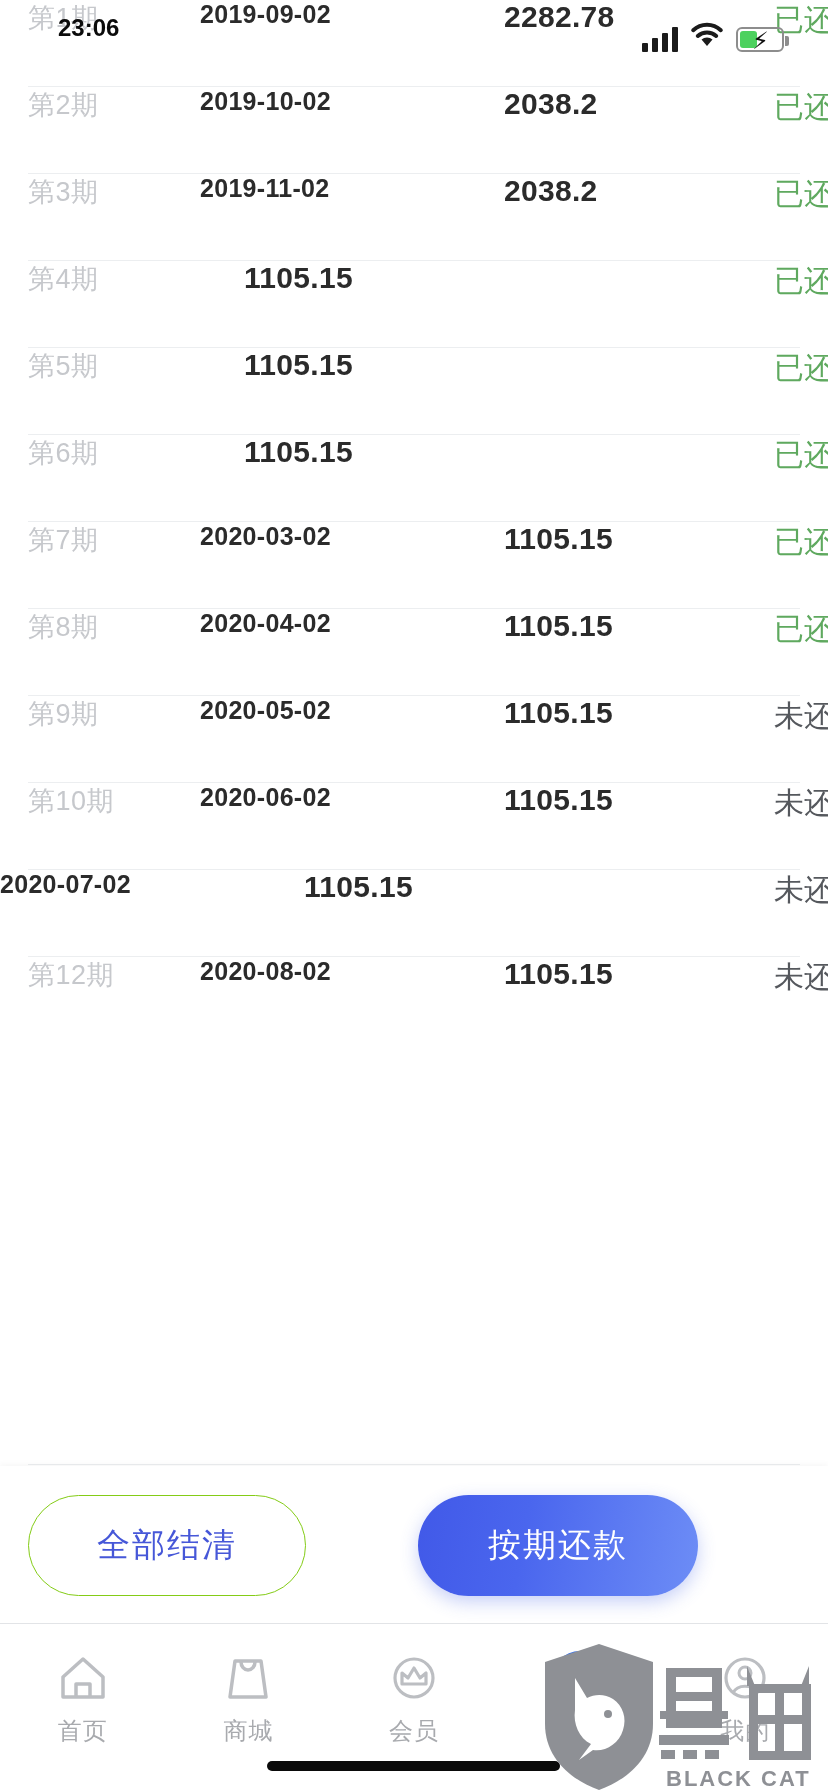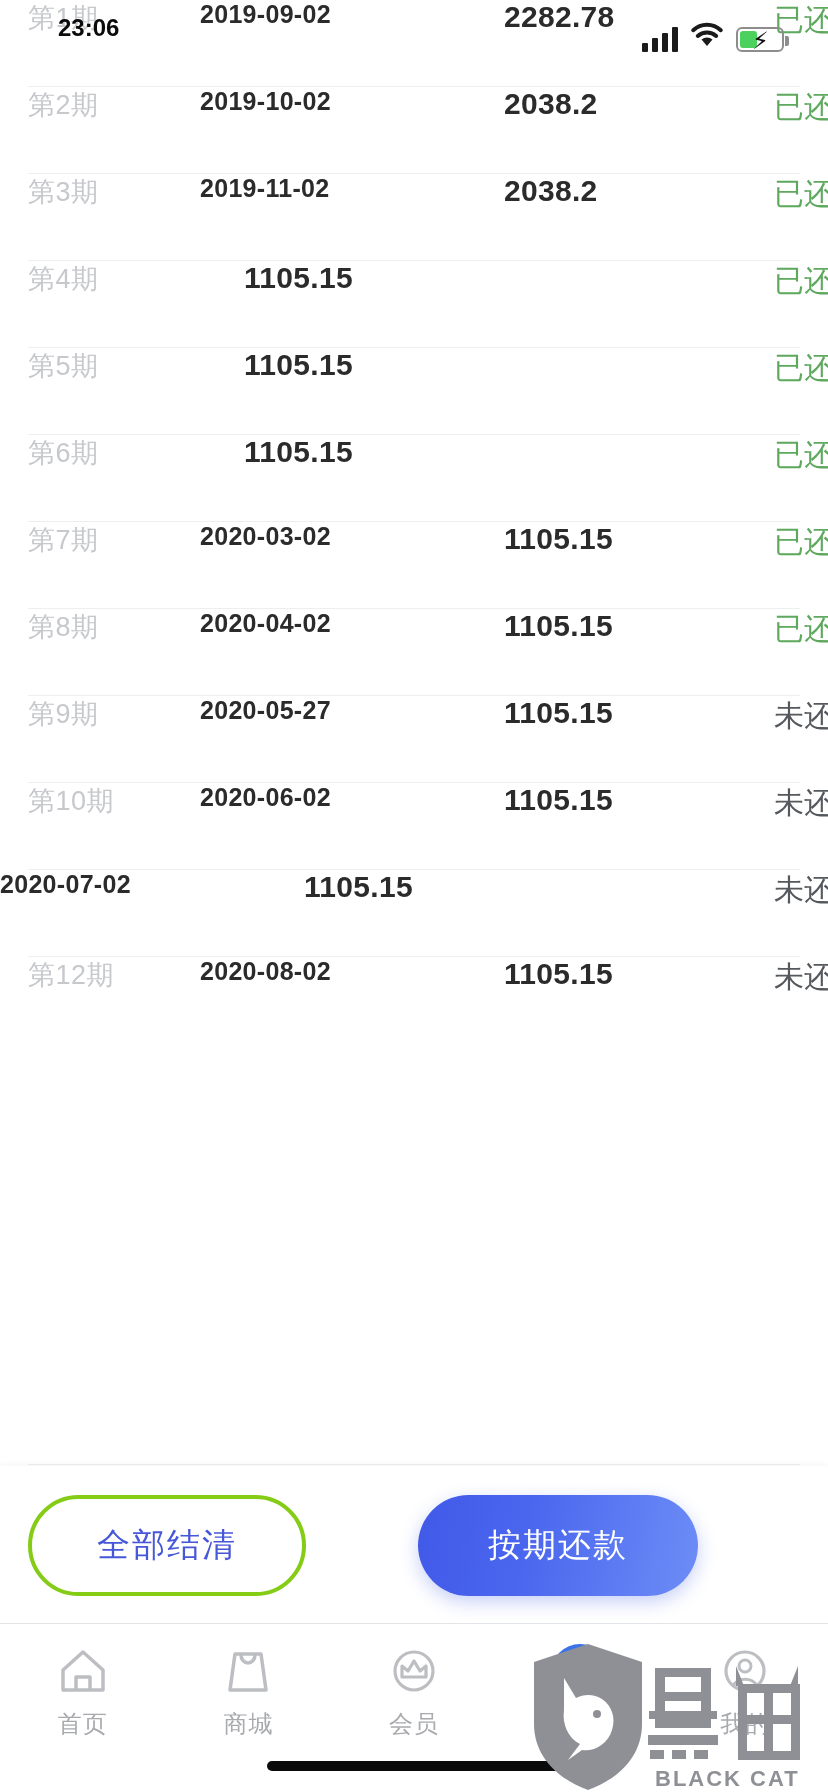--- a/index.html
+++ b/index.html
@@ -69,37 +69,37 @@
     box-shadow:0 -2px 6px rgba(0,0,0,0.035);
   }
   .btn {
     position:absolute; top:1495px; height:101px;
     border-radius:52px;
     display:flex; align-items:center; justify-content:center;
     font-size:33px; letter-spacing:2px;
   }
   #btn-settle {
     left:28px; width:278px;
-    border:4px solid #84cc16;
+    border:1px solid #84cc16;
     background:#fff;
     color:#4657d8;
   }
   #btn-repay {
     left:418px; width:280px;
     background:linear-gradient(100deg,#4159e8 0%,#4a66ee 38%,#6d8df6 100%);
     color:#ffffff;
     box-shadow:0 6px 18px rgba(70,100,230,0.30);
   }
 
   
   #tabbar {
     position:absolute; left:0; top:1623px; width:828px; height:169px;
     background:#fff; border-top:1px solid #e2e4e7;
   }
-  #tabs { display:flex; width:828px; height:130px; }
+  #tabs { display:flex; width:828px; height:130px;align-items:center; }
   .tab {
     flex:1; display:flex; flex-direction:column;
     align-items:center; justify-content:flex-start;
     padding-top:20px;
   }
   .tab .ic { height:58px; display:flex; align-items:center; justify-content:center; }
   .tab .lab { margin-top:6px; font-size:24px; color:#a8aaae; letter-spacing:1px; }
   .tab.active .lab { color:#3f6ae0; }
 
   .badge {
@@ -144,21 +144,21 @@
     position:absolute; left:2px; top:2px; width:17px; bottom:2px;
     background:#4cd15e; border-radius:3px;
   }
   .batt .bolt {
     position:absolute; left:14px; top:-2px;
     font-size:24px; line-height:28px; color:#111;
   }
 
   
   #watermark {
-    position:absolute; left:498px; top:1640px;
+    position:absolute; left:509px; top:1640px;
     width:309px; height:152px; pointer-events:none;
   }
 </style>
 </head>
 <body>
 
 <div id="screen">
 
   <div id="list">
       <div class="row">
@@ -209,21 +209,21 @@
       </div>
       <div class="row">
         <div class="c-period">第8期</div>
         <div class="c-date">2020-04-02</div>
         <div class="c-amount">1105.15</div>
         <div class="c-status paid">已还</div>
         <div class="sep"></div>
       </div>
       <div class="row">
         <div class="c-period">第9期</div>
-        <div class="c-date">2020-05-27</div>
+        <div class="c-date">2020-05-02</div>
         <div class="c-amount">1105.15</div>
         <div class="c-status unpaid">未还</div>
         <div class="sep"></div>
       </div>
       <div class="row">
         <div class="c-period">第10期</div>
         <div class="c-date">2020-06-02</div>
         <div class="c-amount">1105.15</div>
         <div class="c-status unpaid">未还</div>
         <div class="sep"></div>

